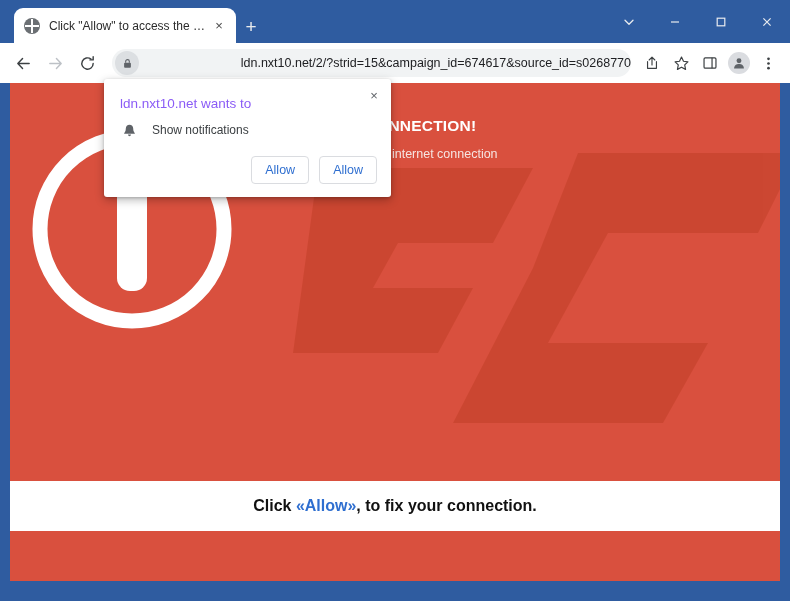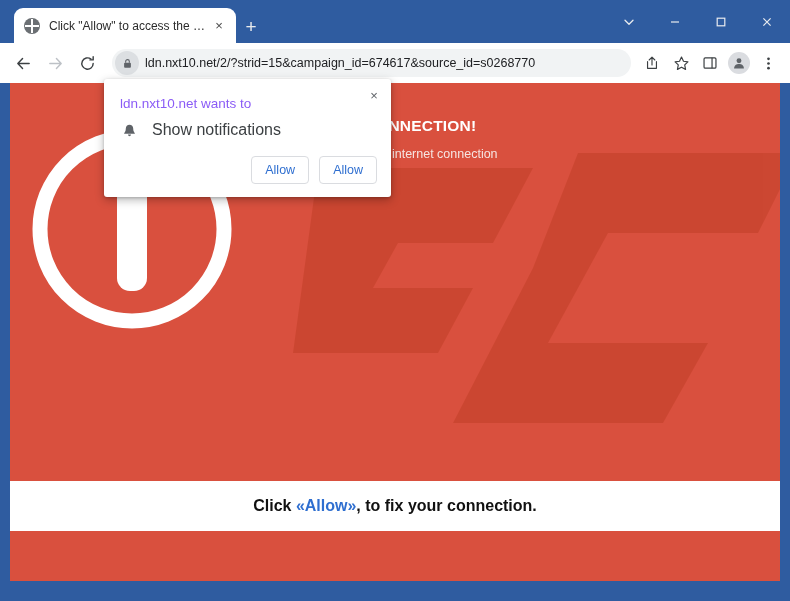--- a/index.html
+++ b/index.html
@@ -96,20 +96,21 @@
   .nav-btn.disabled { color: #bdc1c6; }
   #omnibox {
     flex: 1 1 auto;
     height: 28px;
     background: #f1f3f4;
     border-radius: 14px;
     display: flex; align-items: center;
     margin: 0 6px 0 8px;
     padding-left: 3px;
     min-width: 0;
+    text-align: right;
   }
   #site-lock {
     width: 24px; height: 24px; flex: 0 0 24px;
     border-radius: 50%;
     background: #dcdfe2;
     display: flex; align-items: center; justify-content: center;
     margin-right: 6px;
   }
   #url-text {
     flex: 1 1 auto;
@@ -211,21 +212,21 @@
     position: absolute; left: 16px; top: 42px;
     display: flex; align-items: center;
   }
   #bell-icon {
     width: 18px; height: 18px; flex: 0 0 18px;
     display: flex; align-items: center; justify-content: center;
     margin-right: 14px;
     color: #5f6368;
   }
   #permission-label {
-    font-size: 16px; color: #3c4043;
+    font-size: 12px; color: #3c4043;
   }
   #dialog-actions {
     position: absolute; right: 14px; bottom: 13px;
     display: flex; gap: 10px; align-items: flex-end;
   }
   .dialog-btn {
     min-width: 56px; height: 28px;
     padding: 0 13px;
     border: 1px solid #dadce0;
     border-radius: 4px;

